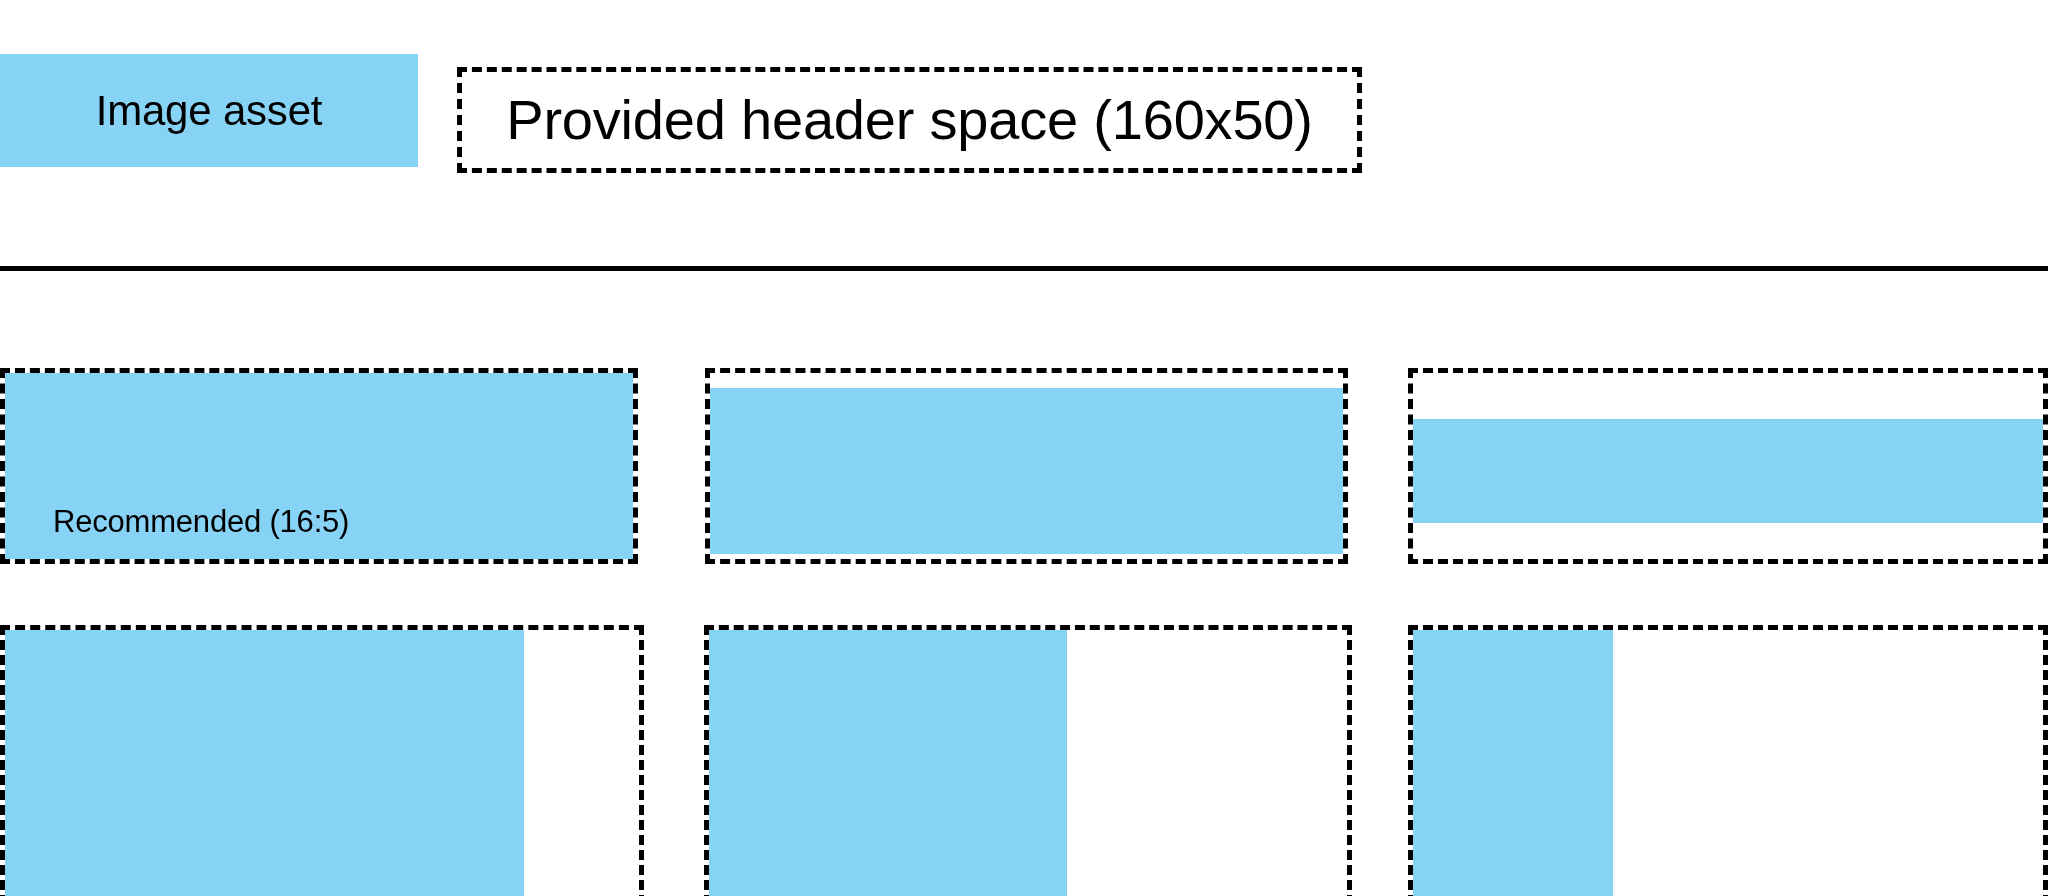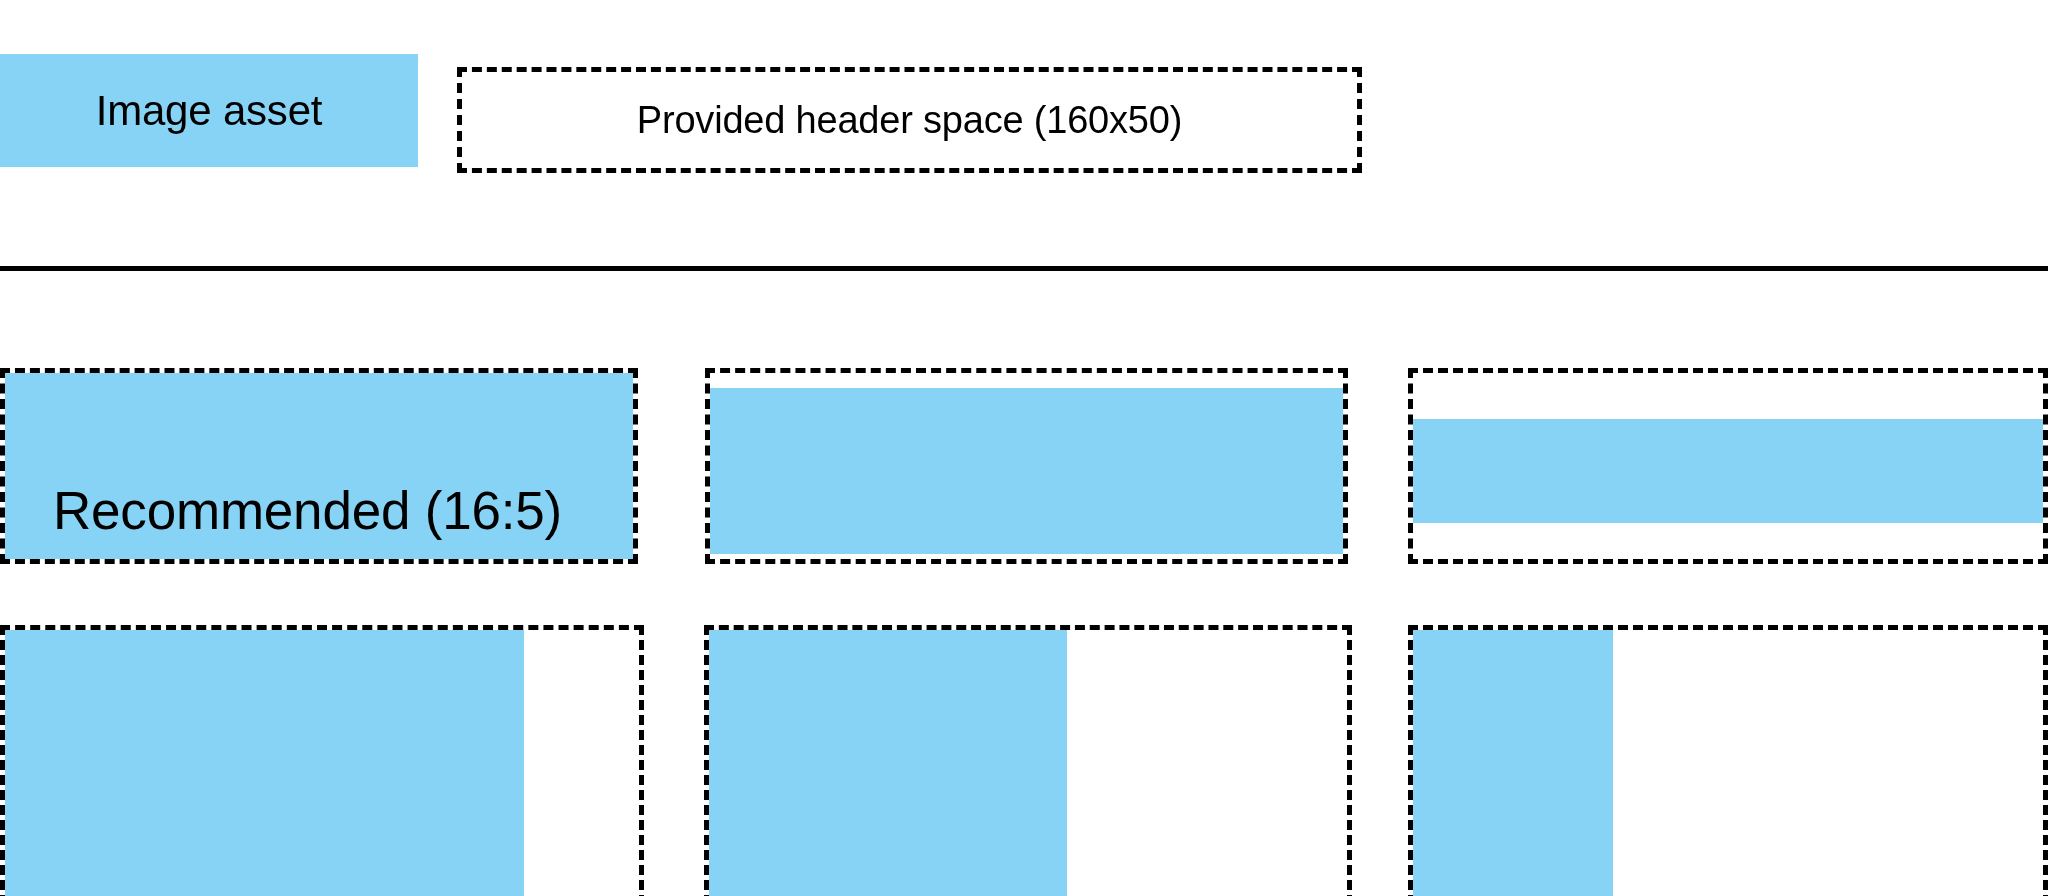--- a/index.html
+++ b/index.html
@@ -58,21 +58,21 @@
     width: 905px;
     height: 106px;
     box-sizing: border-box;
     border: 5px dashed #000000;
     background: transparent;
     display: flex;
     align-items: center;
     justify-content: center;
   }
   .header-space-label {
-    font-size: 38px;
+    font-size: 56px;
     line-height: 1;
     letter-spacing: -0.2px;
     color: #000000;
     white-space: nowrap;
   }
 
   .divider {
     position: absolute;
     left: 0;
     top: 266px;
@@ -90,21 +90,21 @@
     overflow: hidden;
   }
   .fill {
     position: absolute;
     background: #87d3f5;
   }
   .box-label {
     position: absolute;
     left: 48px;
     bottom: 22px;
-    font-size: 53px;
+    font-size: 31px;
     line-height: 1;
     letter-spacing: -0.2px;
     color: #000000;
     white-space: nowrap;
   }
 
   
   #row1-box1 { left: 0px;    top: 368px; width: 638px;  height: 196px; }
   #row1-box2 { left: 705px;  top: 368px; width: 643px;  height: 196px; }
   #row1-box3 { left: 1408px; top: 368px; width: 640px;  height: 196px; }

